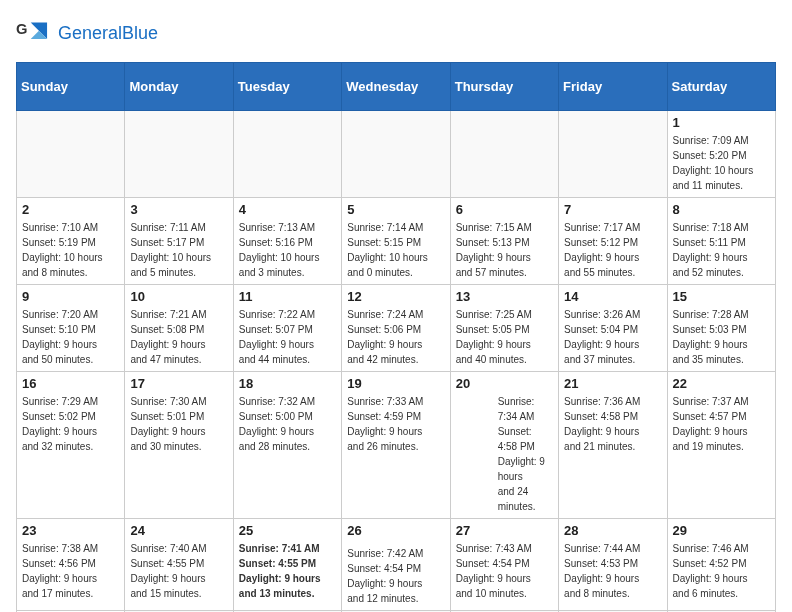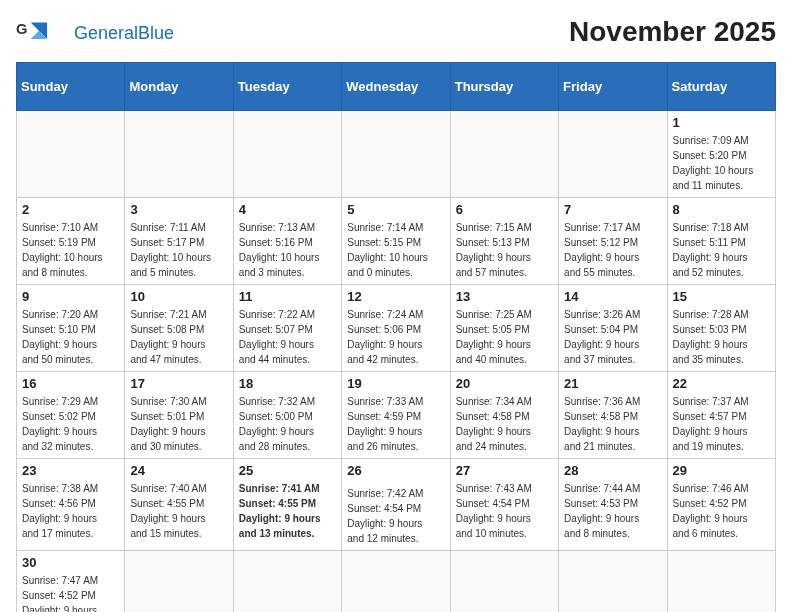--- a/index.html
+++ b/index.html
@@ -18,21 +18,20 @@
     }
     .logo {
       display: flex;
       align-items: center;
       gap: 6px;
     }
     .logo-text {
       font-size: 18px;
       color: #333;
       line-height: 1.1;
-      margin-left: 16px;
     }
     .logo-text span {
       color: #1a6fc4;
     }
     .logo-icon {
       width: 36px;
       height: 36px;
     }
     .title-block {
       text-align: right;
@@ -94,21 +93,20 @@
     <svg class="logo-icon" viewBox="0 0 44 44">
       <text x="0" y="22" font-size="18" font-weight="bold" fill="#333">G</text>
       <polygon points="18,8 38,8 38,28" fill="#1a6fc4"></polygon>
       <polygon points="18,28 38,28 28,18" fill="#5baade"></polygon>
     </svg>
     <div class="logo-text">
       <span>General</span><span style="color:#1a6fc4">Blue</span>
     </div>
   </div>
   <div class="title-block">
-    <h1>November 2025</h1>
   </div>
 </div>
 
 <table class="calendar">
   <thead>
     <tr>
     <th>Sunday</th>
         <th>Monday</th>
         <th>Tuesday</th>
         <th>Wednesday</th>
@@ -259,21 +257,21 @@
         </td>
         <td>
           <span class="day-number">19</span>
           <div class="day-info" style="white-space: pre-line;">Sunrise: 7:33 AM
 Sunset: 4:59 PM
 Daylight: 9 hours
 and 26 minutes.</div>
         </td>
         <td>
           <span class="day-number">20</span>
-          <div class="day-info" style="white-space: pre-line;">Sunrise: 7:34 AM
+          <div class="day-info" style="white-space: pre-line; margin-left: 42px;">Sunrise: 7:34 AM
 Sunset: 4:58 PM
 Daylight: 9 hours
 and 24 minutes.</div>
         </td>
         <td>
           <span class="day-number">21</span>
           <div class="day-info" style="white-space: pre-line;">Sunrise: 7:36 AM
 Sunset: 4:58 PM
 Daylight: 9 hours
 and 21 minutes.</div>

